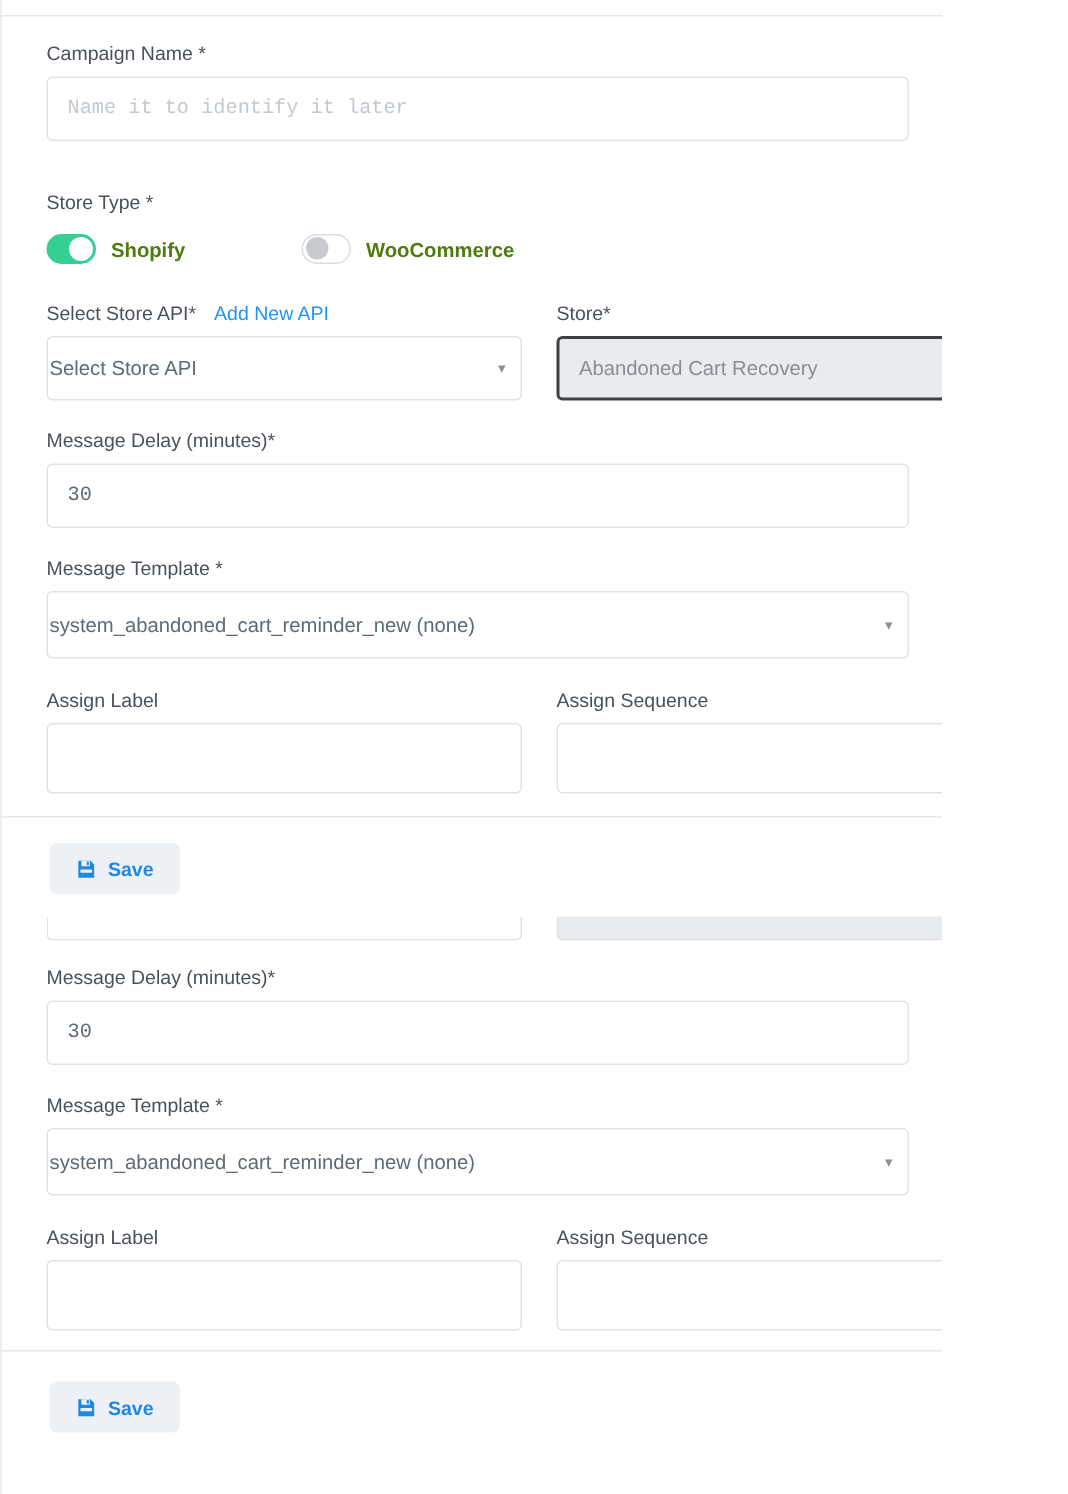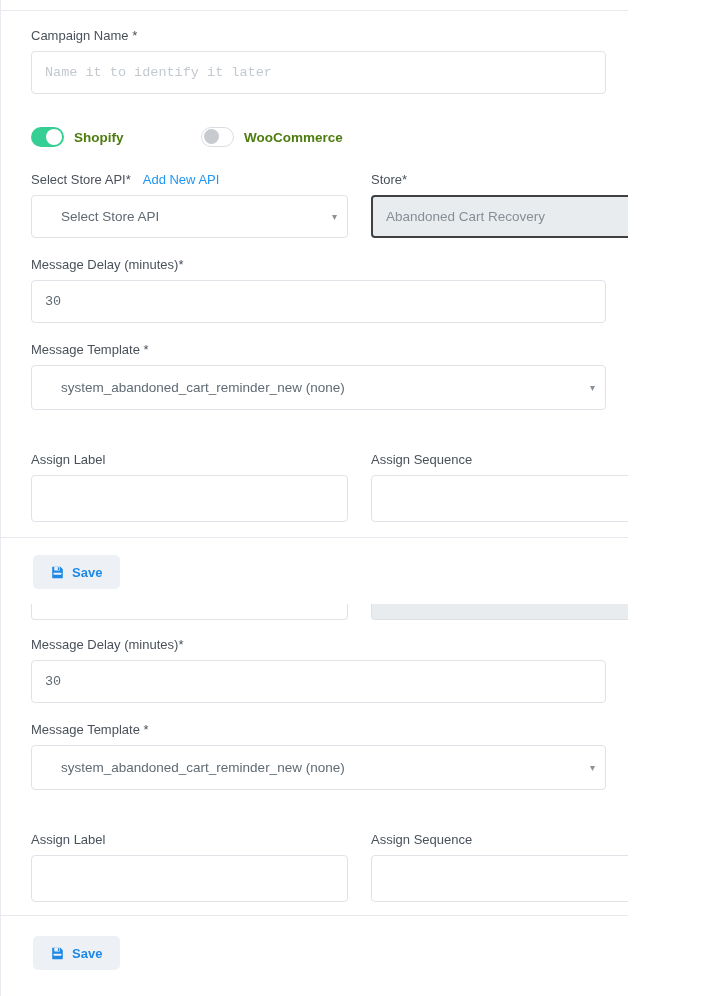--- a/index.html
+++ b/index.html
@@ -38,38 +38,38 @@
   .toggle-label { font-size:13.5px; font-weight:700; color:#4d7c0f; }
 
   .two-col { display:grid; grid-template-columns:317px 320px; column-gap:23px; }
   .api-row { margin-top:25px; }
   .label-row { display:flex; align-items:baseline; gap:12px; margin-bottom:8px; }
   .label-row .field-label { margin:0; }
   .add-link { font-size:13px; color:var(--accent-link,#2196f3); text-decoration:none; cursor:pointer; }
 
   .select {
     position:relative; display:flex; align-items:center; height:43px;
-    border:1px solid #dfe3e8; border-radius:4px; padding:0 26px 0 29px;
+    border:1px solid #dfe3e8; border-radius:4px; padding:0 26px 0 1px;
     font-size:13.5px; color:#5f6a73; background:#fff; cursor:pointer;
     box-sizing:border-box;
   }
   .select .caret {
     position:absolute; right:10px; top:50%; transform:translateY(-52%);
     font-size:10px; color:#8a9199; pointer-events:none;
   }
   .select.tall { height:45px; }
 
   .readonly-input {
     display:flex; align-items:center; height:43px; box-sizing:border-box;
     border:2px solid #404040; border-radius:4px; padding:0 13px;
     font-size:13.5px; color:#868e96; background:var(--disabled-bg,#e9ecef);
   }
 
   .stack-field { margin-top:19px; }
-  .assign-row { margin-top:42px; }
+  .assign-row { margin-top:20px; }
   .assign-input { height:47px; }
 
   .footer { padding:17px 0 0 32px; }
   .footer.last { padding-top:20px; }
   .save-btn {
     display:inline-flex; align-items:center; gap:8px; height:33px; padding:17px 18px;
     border:none; border-radius:5px; background:var(--save-bg,#edf1f6);
     color:var(--save-text,#1e88e5); font-family:"Liberation Sans", sans-serif;
     font-size:13px; font-weight:700; cursor:pointer;
   }
@@ -88,20 +88,21 @@
   <div class="top-rule"></div>
 
   <section class="form-block">
 
     <div>
       <label class="field-label">Campaign Name *</label>
       <input class="text-input" type="text" placeholder="Name it to identify it later" style="">
     </div>
 
     <div class="store-type">
+      <label class="field-label">Store Type *</label>
       <div class="toggles">
         <div class="toggle-group first">
           <span class="switch on">
               <span class="knob"></span>
             </span>
           <span class="toggle-label">Shopify</span>
         </div>
         <div class="toggle-group">
           <span class="switch off">
               <span class="knob"></span>

